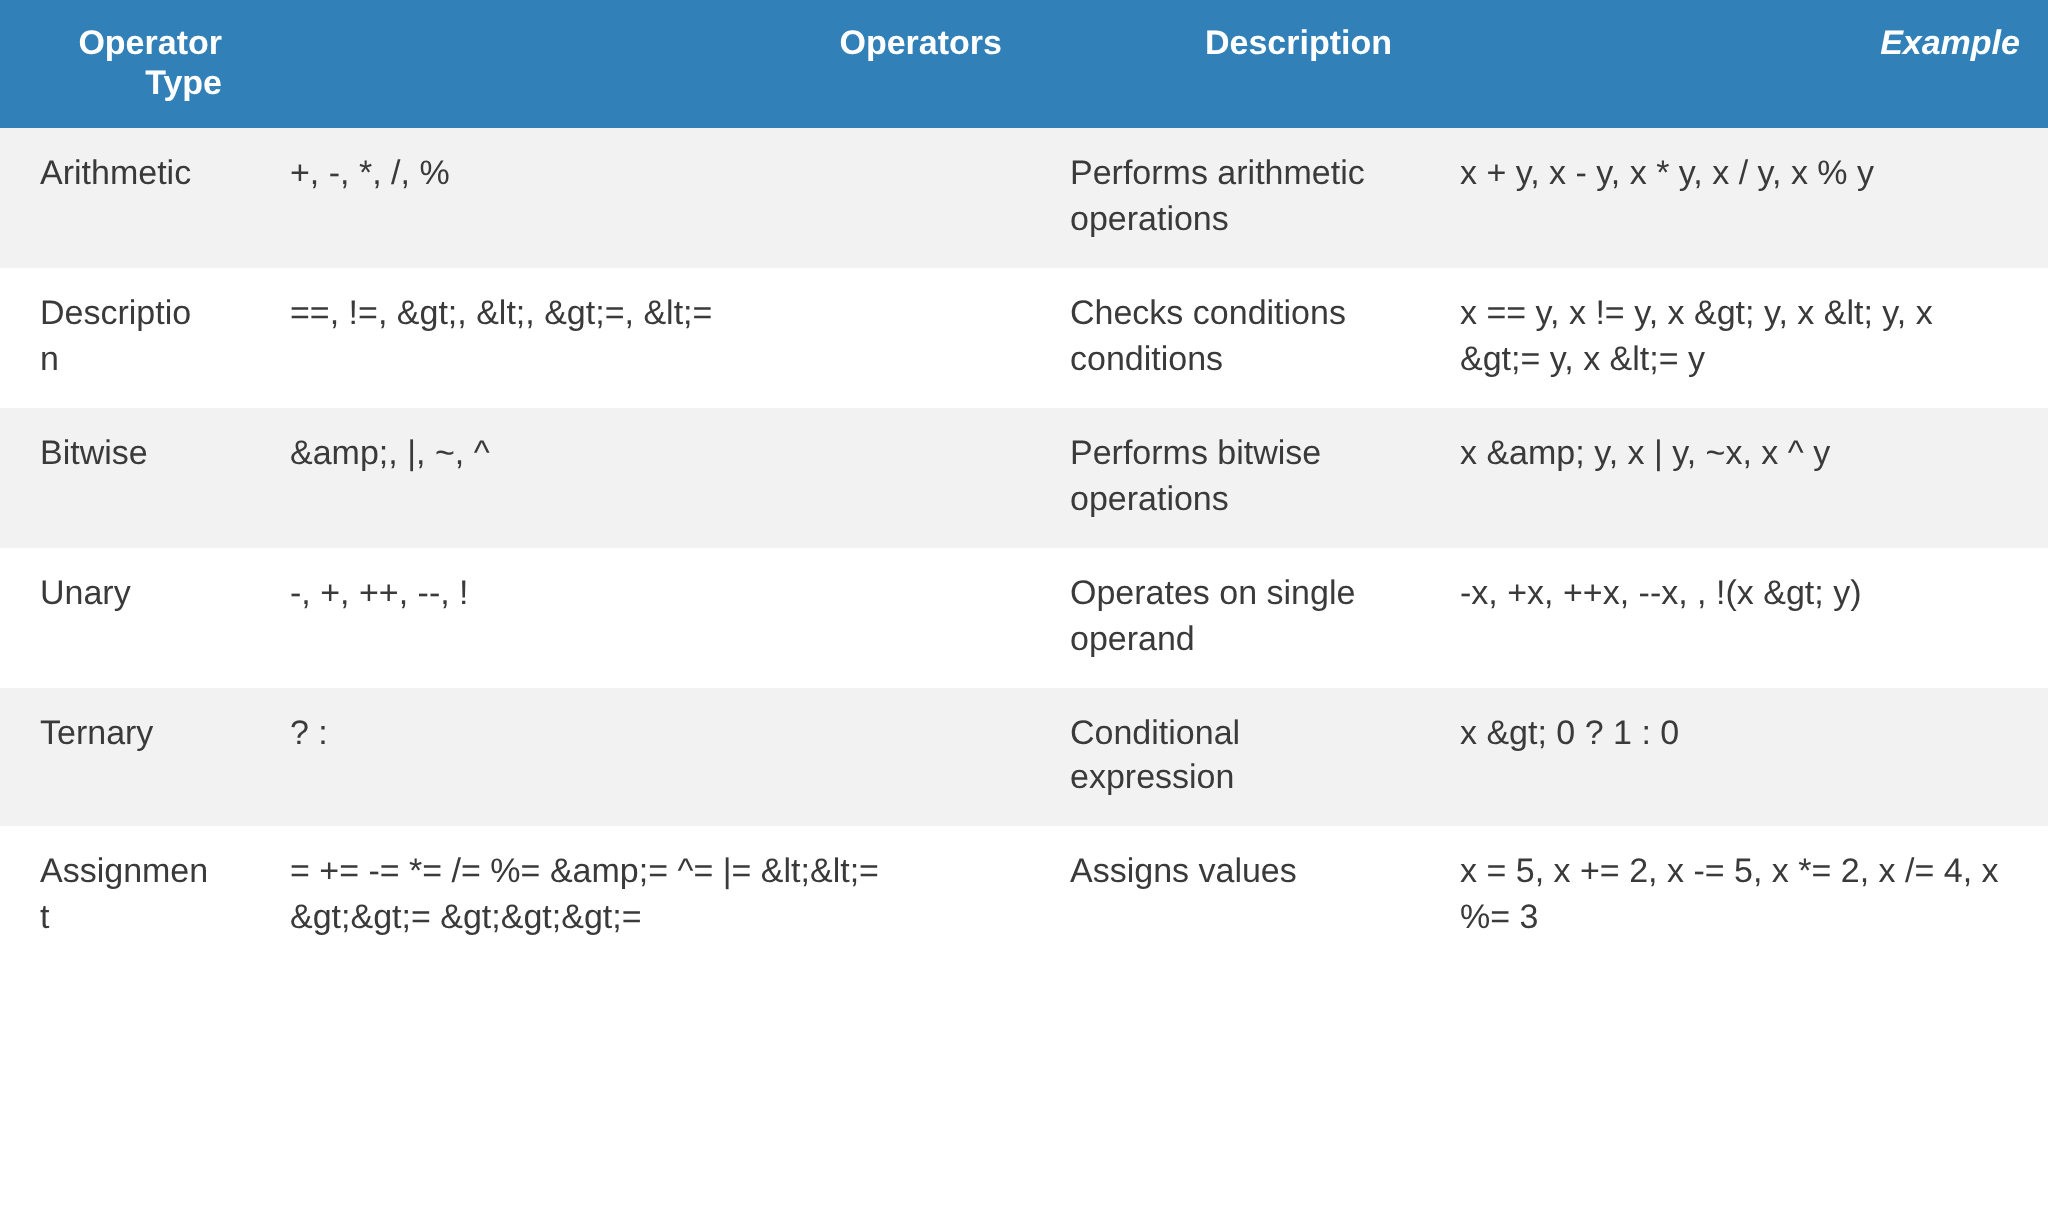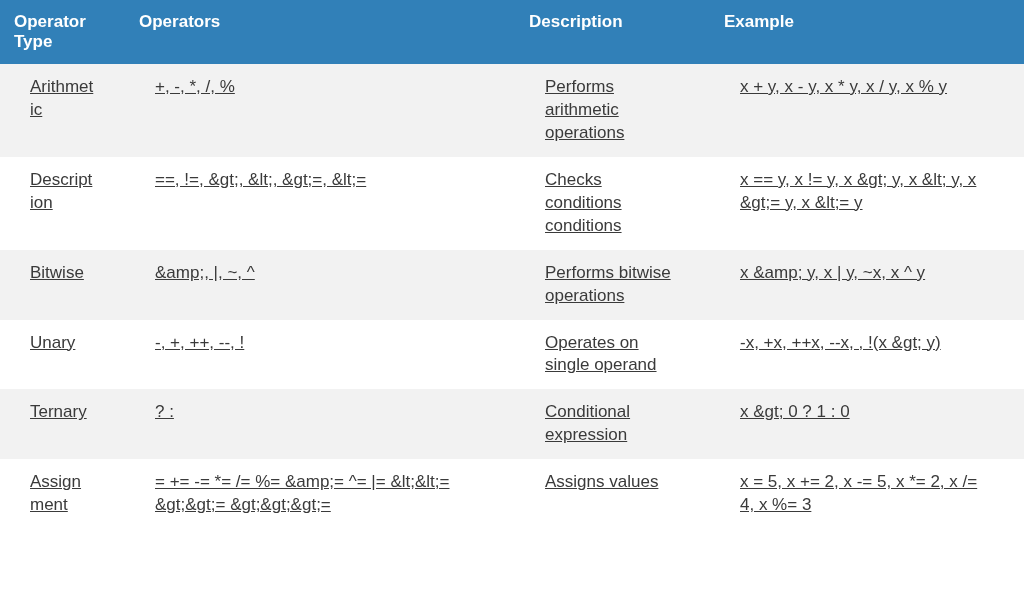--- a/index.html
+++ b/index.html
@@ -17,45 +17,45 @@
       width: 100%;
       border-collapse: collapse;
       table-layout: fixed;
     }
     thead tr {
       background: #3180b8;
     }
     thead th {
       color: #ffffff;
       font-weight: 700;
-      text-align: left;
+      text-align: right;
       padding: 12px 14px;
       font-size: 17px;
       vertical-align: top;
     }
     th.col-type {
       width: 125px;
     }
     th.col-ops {
       width: 390px;
     }
     th.col-desc {
       width: 195px;
     }
     th.col-ex {
       width: 314px;
+      font-style: italic;
     }
     tbody td {
-      padding: 12px 30px;
+      padding: 12px 20px;
       font-size: 17px;
       color: #3a3a3a;
       vertical-align: top;
       word-wrap: break-word;
       line-height: 1.35;
-      text-decoration: underline;
     }
     tbody tr:nth-child(odd) {
       background: #f2f2f2;
     }
     tbody tr:nth-child(even) {
       background: #ffffff;
     }
   </style>
 </head>
 <body>

